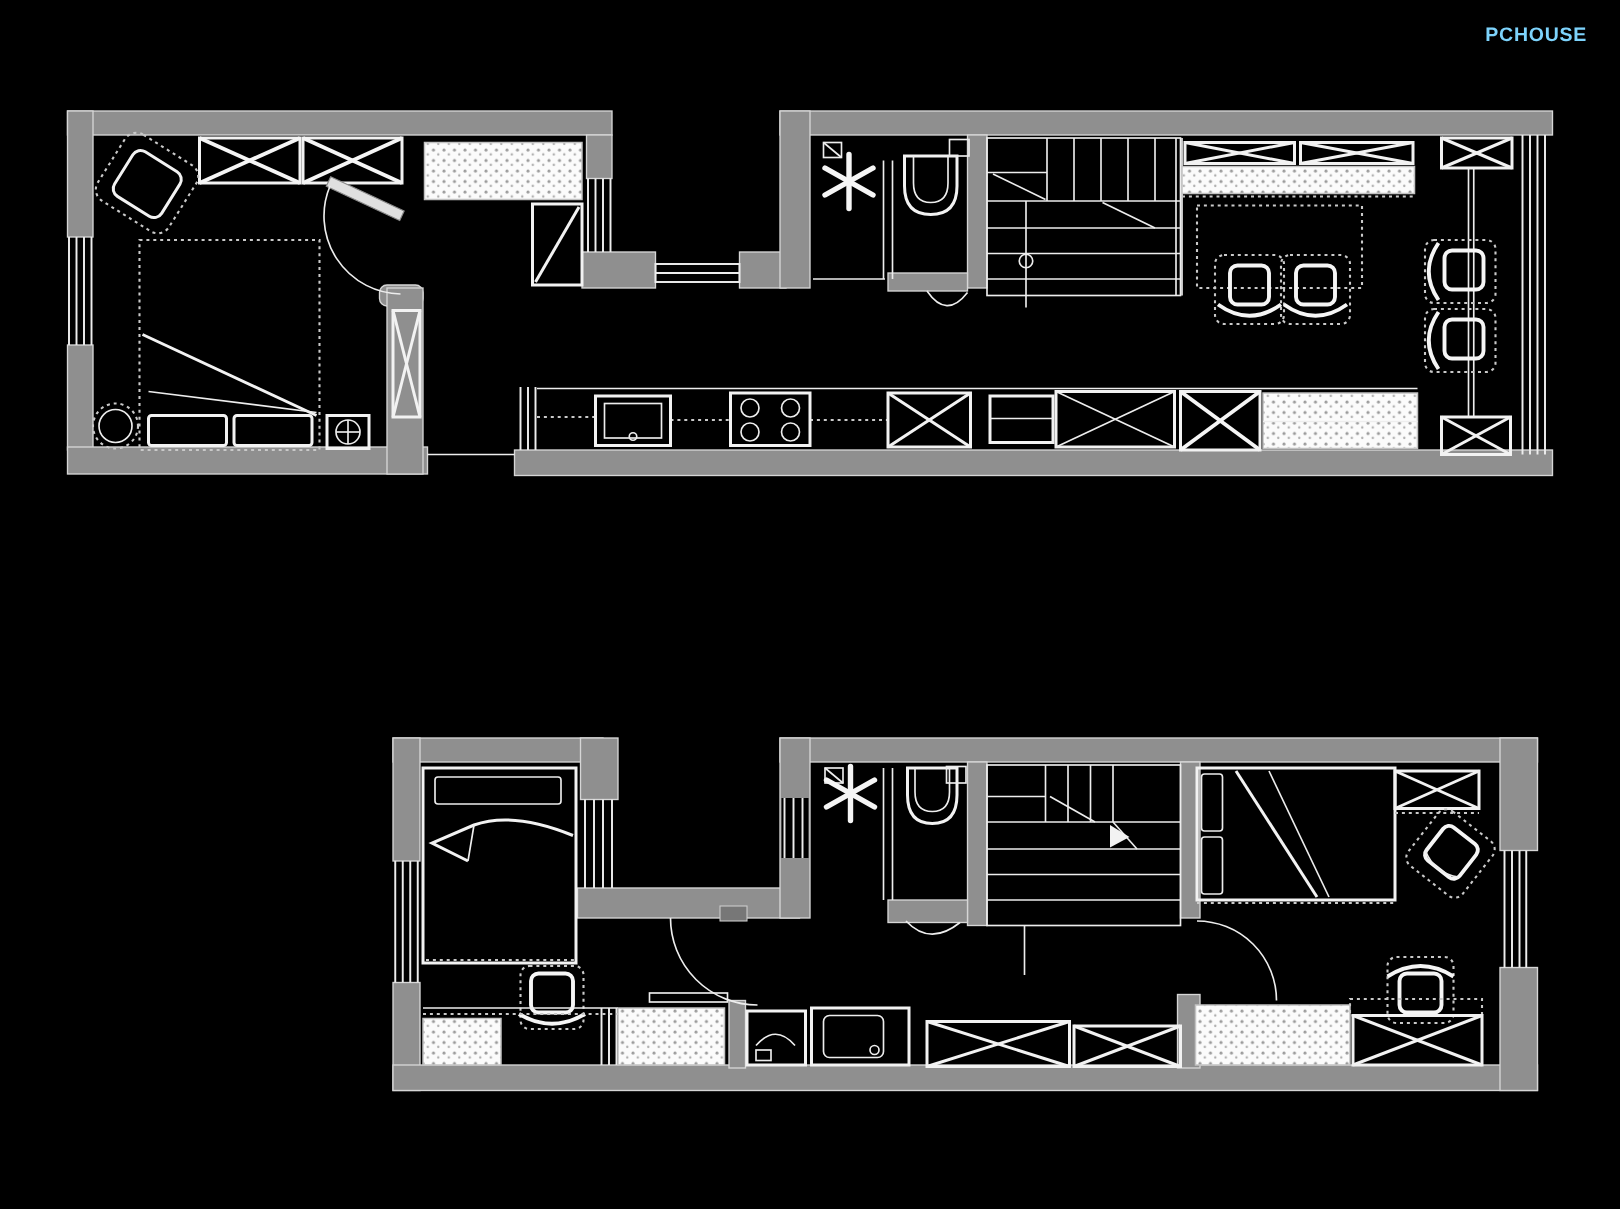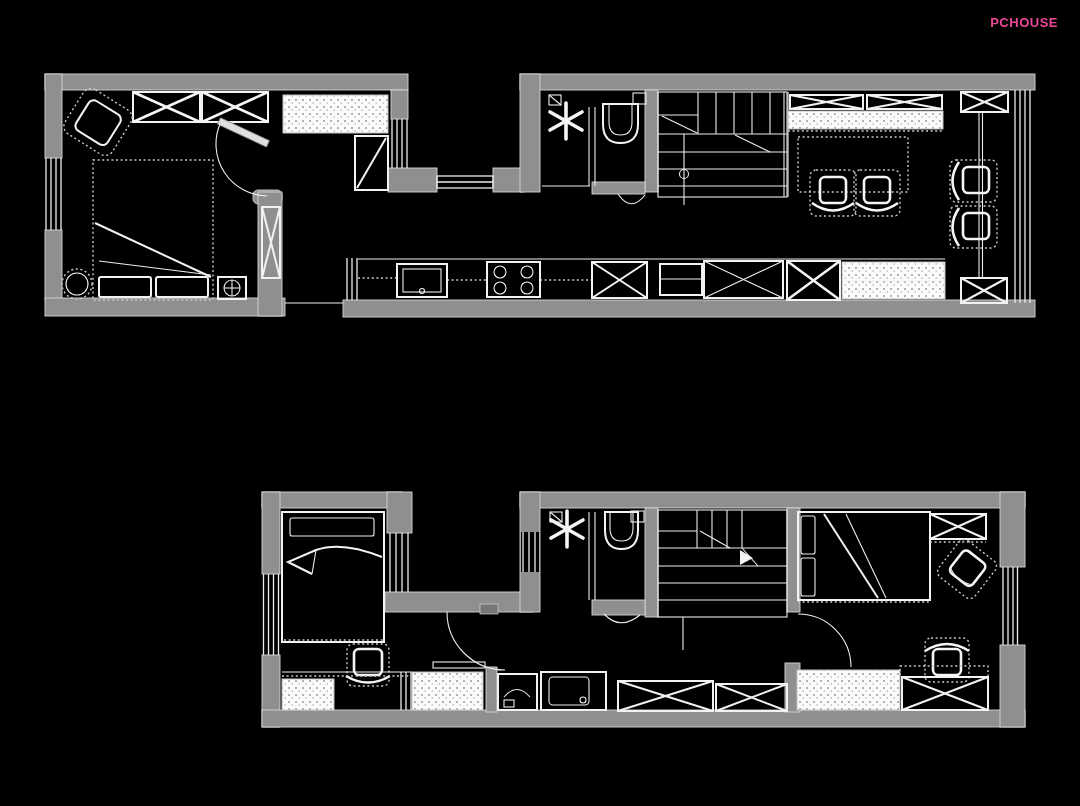--- a/index.html
+++ b/index.html
@@ -1,18 +1,18 @@
 <!DOCTYPE html>
 <html><head>
 <meta charset="utf-8">
 <style>
   html,body{margin:0;padding:0;background:#000;}
   .stage{position:relative;width:1080px;height:806px;background:#000;overflow:hidden;
          font-family:"Liberation Sans",sans-serif;}
-  .watermark{position:absolute;top:15px;right:22px;color:#ec4899;font-weight:700;
+  .watermark{position:absolute;top:15px;right:22px;color:#7dd3fc;font-weight:700;
              font-size:13px;letter-spacing:.5px;}
   svg{position:absolute;left:0;top:0;}
   .wall{fill:#8f8f8f;stroke:#d6d6d6;stroke-width:.9;}
   .wall2{fill:#777;stroke:#cfcfcf;stroke-width:.7;}
   .wl{stroke:#f2f2f2;fill:none;stroke-width:2;}
   .wl1{stroke:#ededed;fill:none;stroke-width:1.1;}
   .wl3{stroke:#f5f5f5;fill:none;stroke-width:2.6;}
   .star{stroke:#f5f5f5;fill:none;stroke-width:3.6;stroke-linecap:round;}
   .dt{stroke:#c9c9c9;fill:none;stroke-width:1.4;stroke-dasharray:2 2.6;}
   .hatch{fill:url(#dots);stroke:#c2c2c2;stroke-width:1;}

